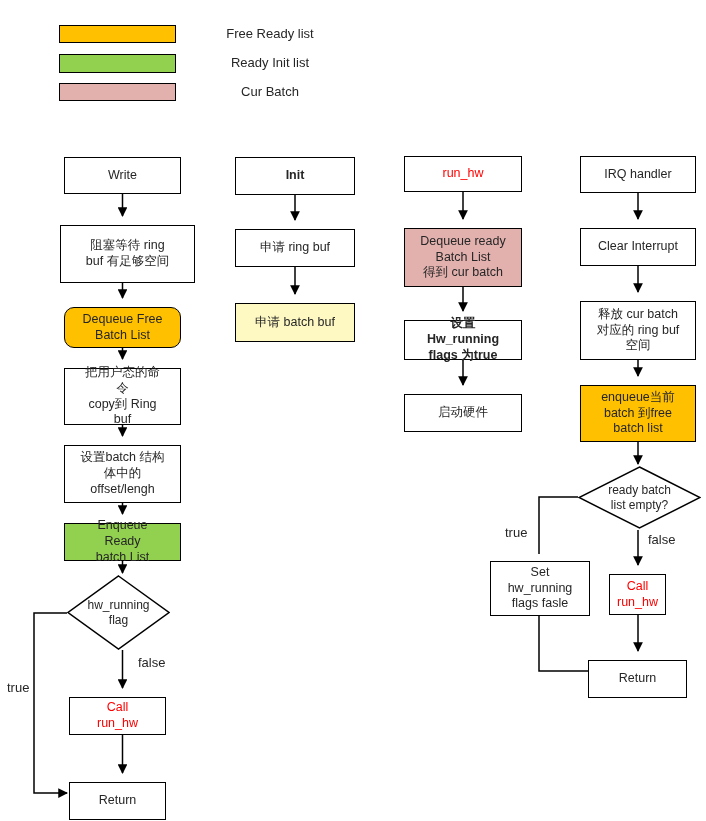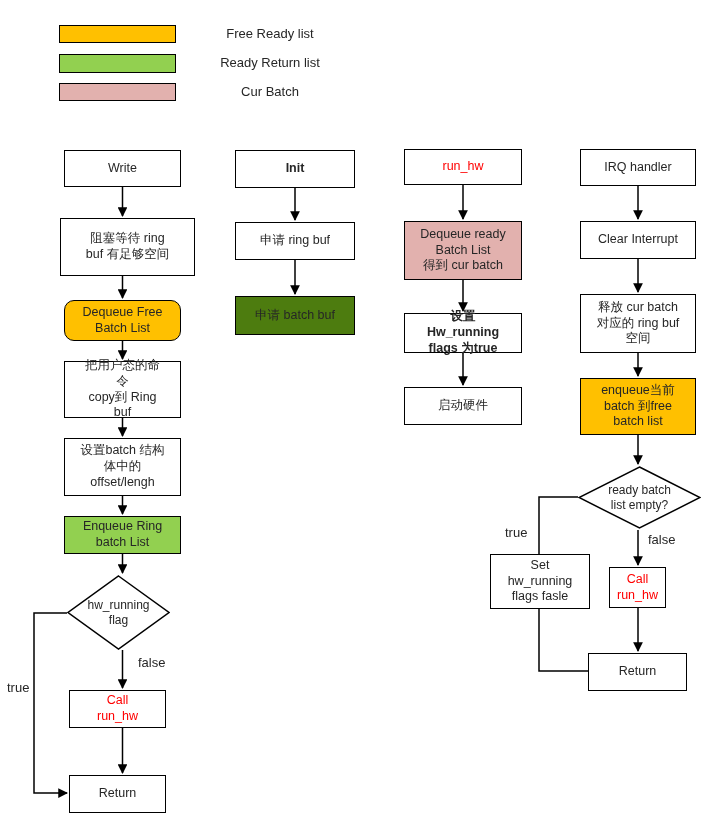--- a/index.html
+++ b/index.html
@@ -4,21 +4,21 @@
 <style>
   html,body{margin:0;padding:0;background:#fff;}
   #canvas{
     position:relative;width:706px;height:821px;background:#fff;overflow:hidden;
     font-family:"Liberation Sans","DejaVu Sans",sans-serif;color:#262626;
   }
   .overlay{position:absolute;left:0;top:0;z-index:1;}
   .node{
     position:absolute;box-sizing:border-box;border:1.5px solid #000;background:#fff;
     display:flex;align-items:center;justify-content:center;text-align:center;
-    font-size:12.5px;line-height:1.27;white-space:pre-line;padding:1px 14px;z-index:2;
+    font-size:12.5px;line-height:1.27;white-space:pre-line;padding:1px 14px;z-index:2;margin-top:7px;
   }
   .bold{font-weight:bold;}
   .diamond{
     position:absolute;display:flex;align-items:center;justify-content:center;
     text-align:center;font-size:12px;line-height:1.25;white-space:pre-line;z-index:2;
   }
   .diamond svg{position:absolute;left:0;top:0;width:100%;height:100%;}
   .diamond span{position:relative;z-index:1;}
   .lbl{position:absolute;font-size:13px;z-index:3;}
   .swatch{position:absolute;box-sizing:border-box;border:1px solid #000;z-index:2;}
@@ -62,56 +62,56 @@
       <path d="M638 608 L638 651" marker-end="url(#arr)"></path>
       <path d="M578 497 L539 497 L539 554"></path>
       <path d="M539 609 L539 671 L588 671"></path>
     </g>
   </svg>
 
   <div class="swatch" style="left: 59px; top: 25px; width: 117px; height: 18px; background-color: rgb(255, 192, 0);"></div>
   <div class="legend-label" style="left:185px;top:26px;">Free Ready list</div>
 
   <div class="swatch" style="left: 59px; top: 54px; width: 117px; height: 19px; background-color: rgb(146, 208, 80);"></div>
-  <div class="legend-label" style="left:185px;top:55px;">Ready Return list</div>
+  <div class="legend-label" style="left:185px;top:55px;">Ready Init list</div>
 
   <div class="swatch" style="left: 59px; top: 83px; width: 117px; height: 18px; background-color: rgb(226, 177, 174);"></div>
   <div class="legend-label" style="left:185px;top:84px;">Cur Batch</div>
 
   <div class="node" style="left:64px;top:150px;width:117px;height:37px;">Write</div>
   <div class="node" style="left:60px;top:218px;width:135px;height:58px;">阻塞等待 ring
 buf 有足够空间</div>
   <div class="node" style="left: 64px; top: 300px; width: 117px; height: 41px; background-color: rgb(255, 192, 0); border-radius: 10px;">Dequeue Free
 Batch List</div>
   <div class="node" style="left:64px;top:361px;width:117px;height:57px;">把用户态的命令
 copy到 Ring buf</div>
   <div class="node" style="left:64px;top:438px;width:117px;height:58px;">设置batch 结构
 体中的
 offset/lengh</div>
-  <div class="node" style="left: 64px; top: 516px; width: 117px; height: 38px; background-color: rgb(146, 208, 80);">Enqueue Ring
+  <div class="node" style="left: 64px; top: 516px; width: 117px; height: 38px; background-color: rgb(146, 208, 80);">Enqueue Ready
 batch List</div>
 
   <div class="diamond" style="left:67px;top:575px;width:103px;height:75px;">
     <svg viewBox="0 0 103 75" preserveAspectRatio="none">
       <polygon points="51.5,1 102,37.5 51.5,74 1,37.5" fill="#fff" stroke="#000" stroke-width="1.5"></polygon>
     </svg>
     <span>hw_running
 flag</span>
   </div>
 
   <div class="lbl" style="left:138px;top:655px;">false</div>
   <div class="lbl" style="left:7px;top:680px;">true</div>
 
   <div class="node" style="left: 69px; top: 690px; width: 97px; height: 38px; color: rgb(255, 0, 0);">Call
 run_hw</div>
   <div class="node" style="left:69px;top:775px;width:97px;height:38px;">Return</div>
 
   <div class="node bold" style="left:235px;top:150px;width:120px;height:38px;">Init</div>
   <div class="node" style="left:235px;top:222px;width:120px;height:38px;">申请 ring buf</div>
-  <div class="node" style="left: 235px; top: 296px; width: 120px; height: 39px; background-color: #4d7c0f;">申请 batch buf</div>
+  <div class="node" style="left: 235px; top: 296px; width: 120px; height: 39px; background-color: #fef9c3;">申请 batch buf</div>
 
   <div class="node" style="left: 404px; top: 149px; width: 118px; height: 36px; color: rgb(255, 0, 0);">run_hw</div>
   <div class="node" style="left: 404px; top: 221px; width: 118px; height: 59px; background-color: rgb(226, 177, 174);">Dequeue ready
 Batch List
 得到 cur batch</div>
   <div class="node" style="left:404px;top:313px;width:118px;height:40px;font-weight:bold;">设置Hw_running
 flags 为true</div>
   <div class="node" style="left:404px;top:387px;width:118px;height:38px;">启动硬件</div>
 
   <div class="node" style="left:580px;top:149px;width:116px;height:37px;">IRQ handler</div>

